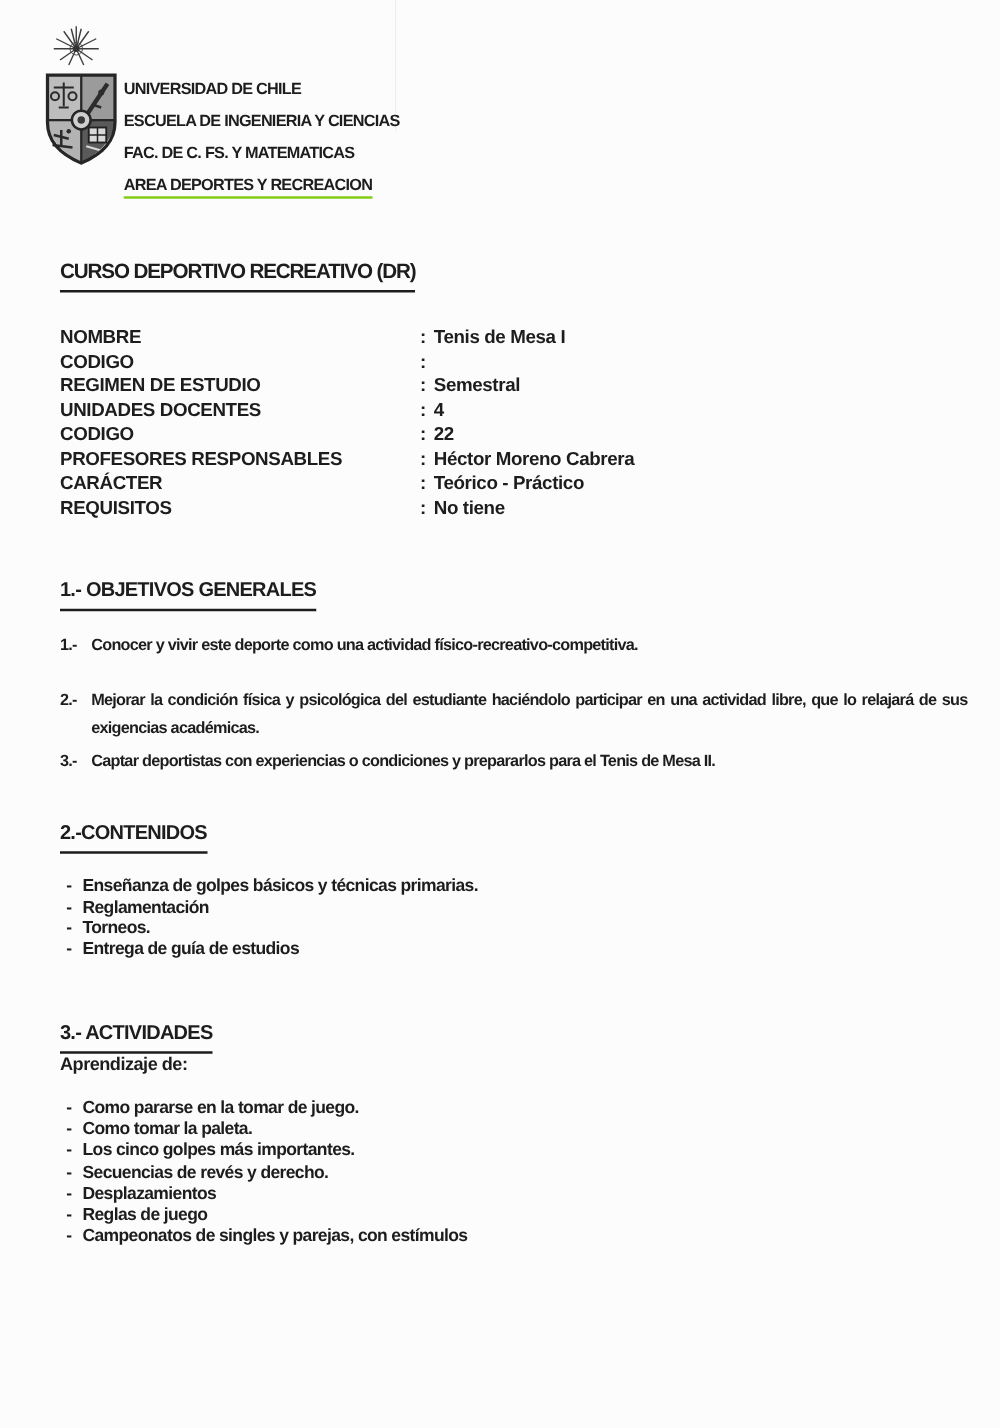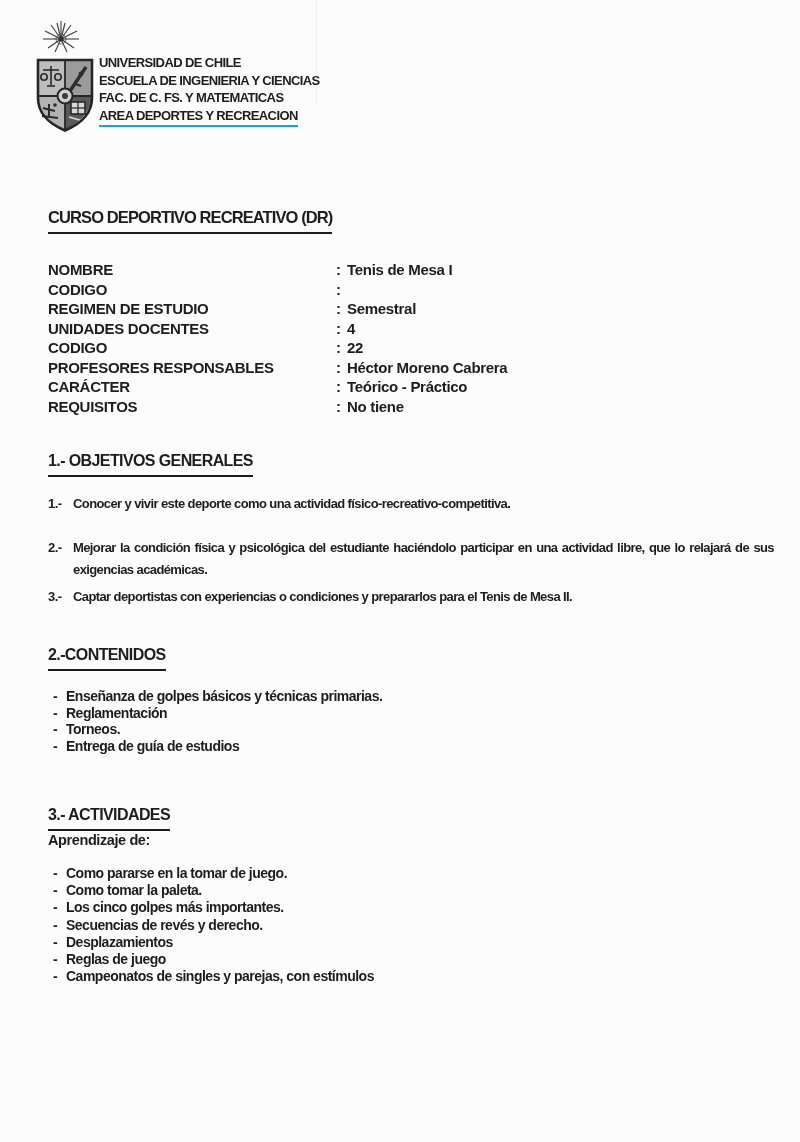--- a/index.html
+++ b/index.html
@@ -18,22 +18,22 @@
   
   .scan-artifact {
     position: absolute; left: 316px; top: 0; width: 1px; height: 105px;
     background: rgba(0,0,0,0.05);
   }
 
   
   .letterhead { position: absolute; left: 0; top: 0; width: 100%; height: 160px; }
   .logo { position: absolute; left: 31px; top: 18px; }
   .org { position: absolute; left: 99px; top: 54px; font-size: 13px; letter-spacing: -0.6px; line-height: 17.5px; }
-  .org-line { white-space: nowrap; }
-  .org-line .underlined { display: inline-block; border-bottom: 2px solid #0ea5e9; padding-bottom: 1px; }
+  .org-line { white-space: nowrap; margin-top: 8px; }
+  .org-line .underlined { display: inline-block; border-bottom: 2px solid #84cc16; padding-bottom: 1px; }
 
   
   .main { position: absolute; left: 48px; top: 0; width: 726px; }
 
   h1.course-title {
     margin-top: 209px;
     font-size: 16.5px; letter-spacing: -0.9px;
     display: block; line-height: 17px;
   }
   h1.course-title span, h2.section-title span {
@@ -42,21 +42,21 @@
   h2.section-title { font-size: 16px; letter-spacing: -0.6px; line-height: 17px; }
 
   
   .details { margin-top: 26px; }
   .detail-row { display: flex; line-height: 19.5px; font-size: 15px; letter-spacing: -0.3px; }
   .detail-label { width: 288px; flex: none; white-space: nowrap; }
   .detail-colon { width: 11px; flex: none; }
   .detail-value { flex: 1; white-space: pre-wrap; }
 
   
-  .sec-objetivos h2 { margin-top: 36px; }
+  .sec-objetivos h2 { margin-top: 48px; }
   .sec-contenidos h2 { margin-top: 39px; }
   .sec-actividades h2 { margin-top: 52px; }
 
   
   .obj-item { display: flex; font-size: 13px; letter-spacing: -0.6px; line-height: 21.5px; }
   .obj-item .num { width: 25px; flex: none; }
   .obj-item .obj-text { flex: 1; text-align: justify; }
   .obj-1 { margin-top: 17px; line-height: 20px; }
   .obj-2 { margin-top: 23px; }
   .obj-3 { margin-top: 7px; line-height: 20px; }

